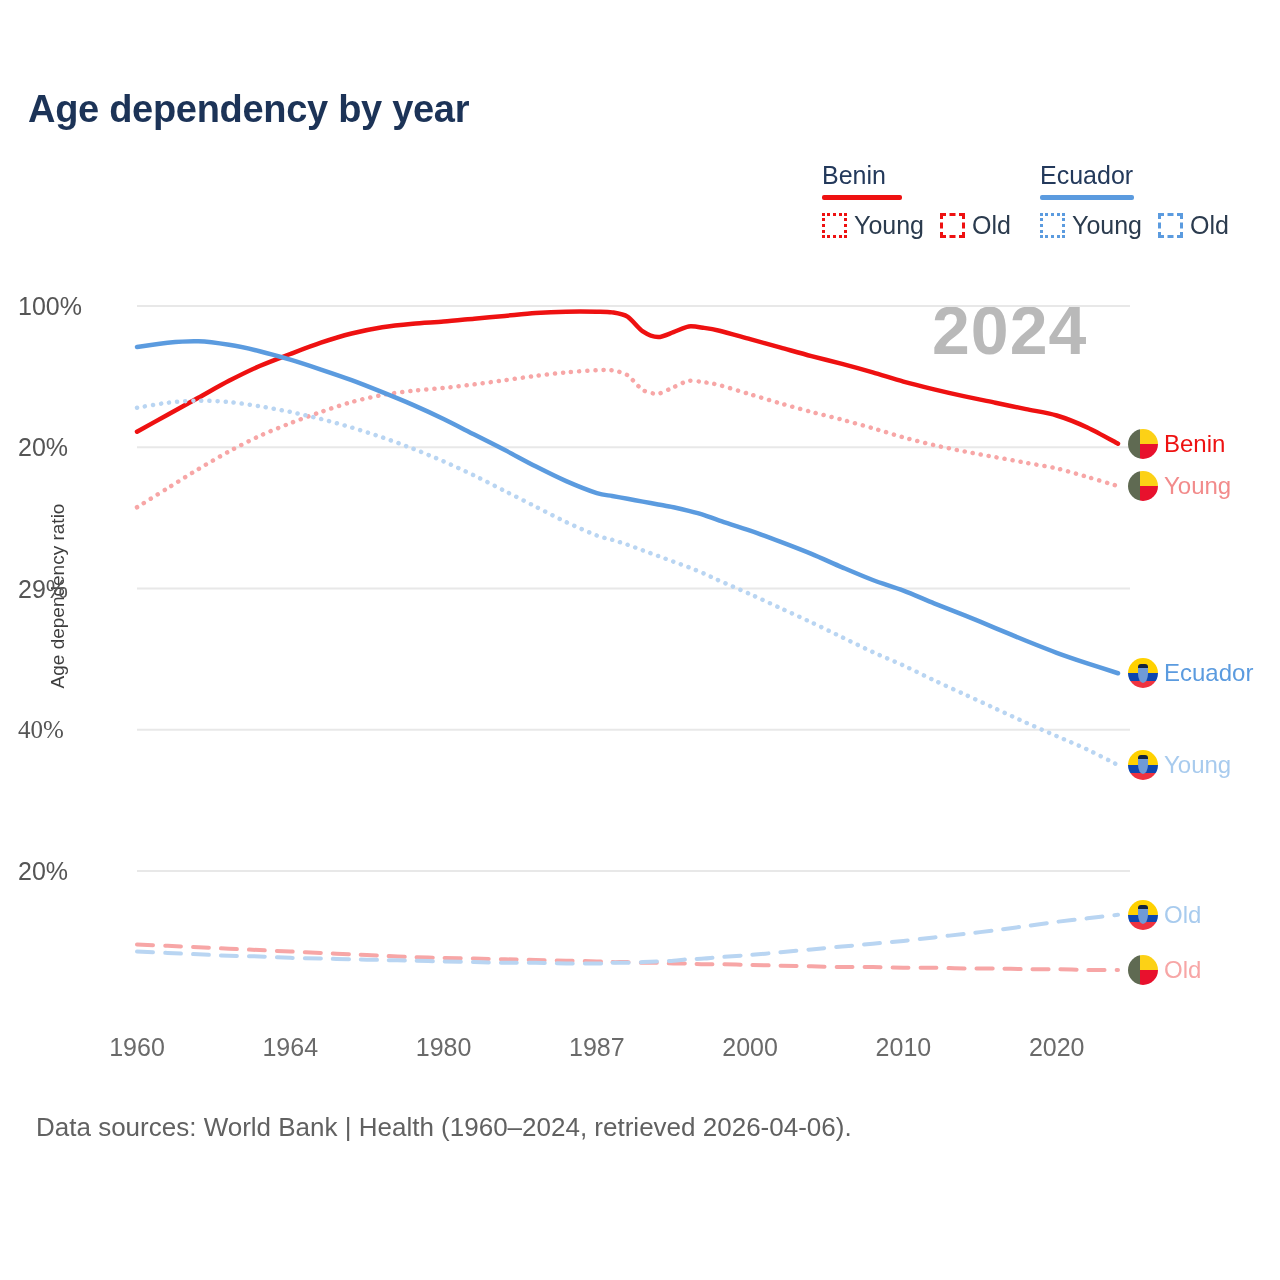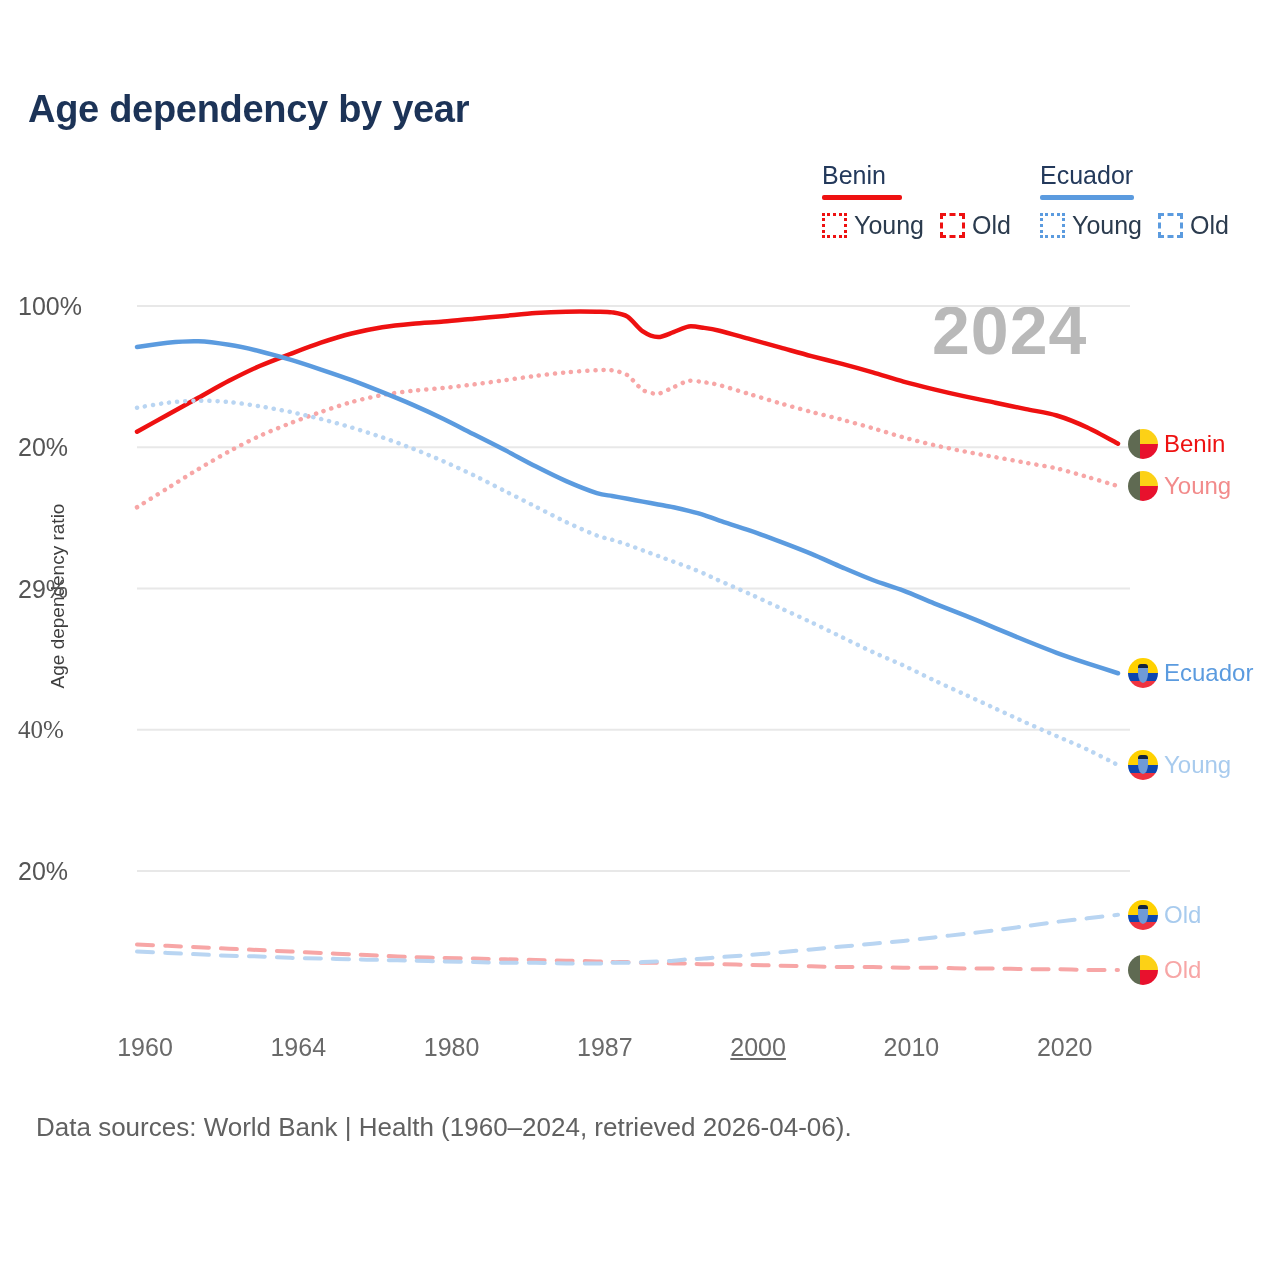--- a/index.html
+++ b/index.html
@@ -115,21 +115,20 @@
     color: #555555;
     transform: translateY(-50%);
   }
   .ytick-wrap { position: absolute; left: 0; top: 0; width: 128px; height: 100%; }
   .xtick {
     position: absolute;
     font-size: 25px;
     color: #6a6a6a;
     transform: translateX(-50%);
     top: 1033px;
-    margin-left: 8px;
   }
   
   .end-label {
     position: absolute;
     display: flex;
     align-items: center;
     gap: 6px;
     transform: translateY(-50%);
     white-space: nowrap;
   }
@@ -208,21 +207,21 @@
       <div class="ytick" style="top: 729.75px; font-family: Liberation Serif, serif;">40%</div>
       <div class="ytick" style="top: 588.5px;">29%</div>
       <div class="ytick" style="top: 447.25px;">20%</div>
       <div class="ytick" style="top: 306px;">100%</div>
     </div>
   <div id="xtick-wrap">
       <div class="xtick" style="left: 137px;">1960</div>
       <div class="xtick" style="left: 290.281px;">1964</div>
       <div class="xtick" style="left: 443.562px;">1980</div>
       <div class="xtick" style="left: 596.844px;">1987</div>
-      <div class="xtick" style="left: 750.125px; text-decoration: underline;">2000</div>
+      <div class="xtick" style="left: 750.125px;">2000</div>
       <div class="xtick" style="left: 903.406px;">2010</div>
       <div class="xtick" style="left: 1056.69px;">2020</div>
     </div>
 
   <svg id="plot-svg" width="1280" height="1280" style="position:absolute;left:0;top:0;pointer-events:none;">
       <line x1="137" x2="1130" y1="871" y2="871" stroke="#e8e8e8" stroke-width="2"></line>
       <line x1="137" x2="1130" y1="729.75" y2="729.75" stroke="#e8e8e8" stroke-width="2"></line>
       <line x1="137" x2="1130" y1="588.5" y2="588.5" stroke="#e8e8e8" stroke-width="2"></line>
       <line x1="137" x2="1130" y1="447.25" y2="447.25" stroke="#e8e8e8" stroke-width="2"></line>
       <line x1="137" x2="1130" y1="306" y2="306" stroke="#e8e8e8" stroke-width="2"></line>

